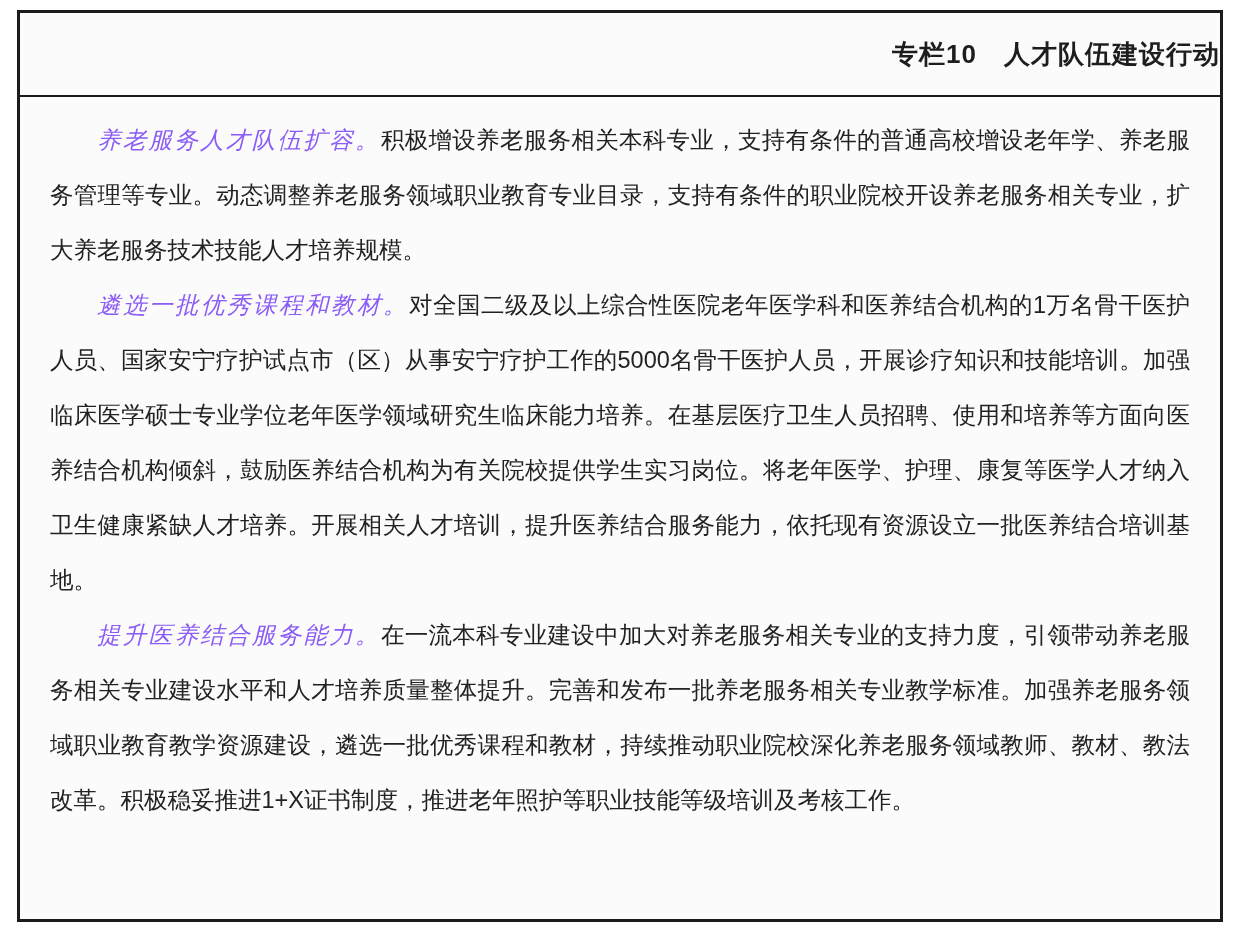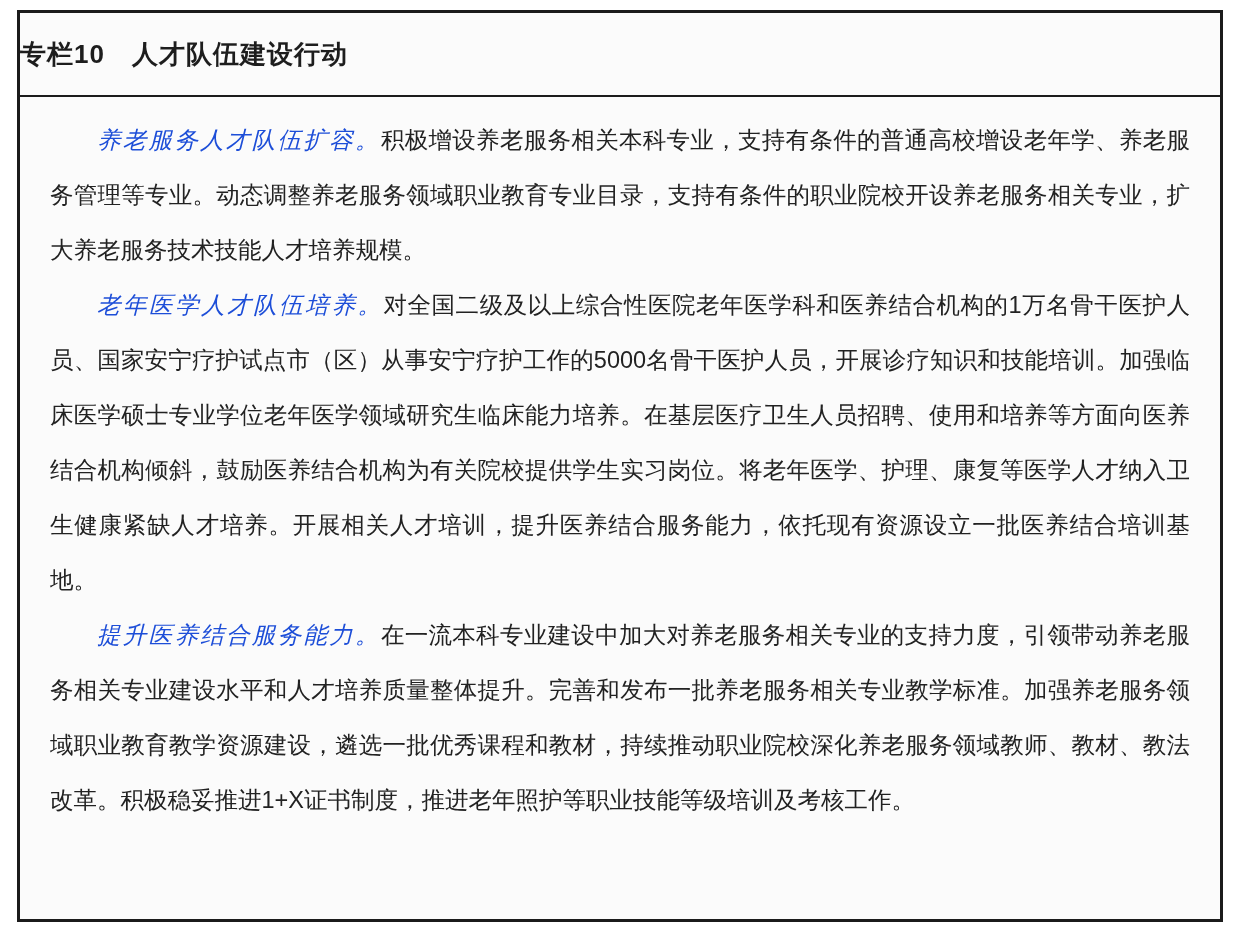--- a/index.html
+++ b/index.html
@@ -20,21 +20,21 @@
     height: 912px;
     background: #fbfbfb;
     border: 3px solid #1b1b1b;
   }
   .panel-header {
     box-sizing: border-box;
     height: 84px;
     border-bottom: 2px solid #1b1b1b;
     display: flex;
     align-items: center;
-    justify-content: flex-start;
+    justify-content: flex-end;
   }
   .panel-title {
     font-size: 26px;
     font-weight: bold;
     color: #1d1d1d;
     letter-spacing: 1px;
   }
   .panel-body {
     box-sizing: border-box;
     padding: 16px 30px 0 30px;
@@ -45,32 +45,32 @@
     font-size: 23.5px;
     line-height: 55px;
     text-align: justify;
     text-indent: 2em;
     color: #222222;
   }
   .para-lead {
     font-family: "DejaVu Serif", "Liberation Serif", serif;
     font-style: italic;
     letter-spacing: 2px;
-    color: #1d4ed8;
+    color: #8b5cf6;
   }
   .para-body {
     font-family: "Liberation Sans", "DejaVu Sans", sans-serif;
     font-style: normal;
   }
 </style>
 </head>
 <body>
 
 <div class="panel">
   <div class="panel-header">
     <div class="panel-title">专栏10　人才队伍建设行动</div>
   </div>
   <div class="panel-body">
     <p class="para"><span class="para-lead">养老服务人才队伍扩容。</span><span class="para-body">积极增设养老服务相关本科专业，支持有条件的普通高校增设老年学、养老服务管理等专业。动态调整养老服务领域职业教育专业目录，支持有条件的职业院校开设养老服务相关专业，扩大养老服务技术技能人才培养规模。</span></p>
-    <p class="para"><span class="para-lead">老年医学人才队伍培养。</span><span class="para-body">对全国二级及以上综合性医院老年医学科和医养结合机构的1万名骨干医护人员、国家安宁疗护试点市（区）从事安宁疗护工作的5000名骨干医护人员，开展诊疗知识和技能培训。加强临床医学硕士专业学位老年医学领域研究生临床能力培养。在基层医疗卫生人员招聘、使用和培养等方面向医养结合机构倾斜，鼓励医养结合机构为有关院校提供学生实习岗位。将老年医学、护理、康复等医学人才纳入卫生健康紧缺人才培养。开展相关人才培训，提升医养结合服务能力，依托现有资源设立一批医养结合培训基地。</span></p>
+    <p class="para"><span class="para-lead">遴选一批优秀课程和教材。</span><span class="para-body">对全国二级及以上综合性医院老年医学科和医养结合机构的1万名骨干医护人员、国家安宁疗护试点市（区）从事安宁疗护工作的5000名骨干医护人员，开展诊疗知识和技能培训。加强临床医学硕士专业学位老年医学领域研究生临床能力培养。在基层医疗卫生人员招聘、使用和培养等方面向医养结合机构倾斜，鼓励医养结合机构为有关院校提供学生实习岗位。将老年医学、护理、康复等医学人才纳入卫生健康紧缺人才培养。开展相关人才培训，提升医养结合服务能力，依托现有资源设立一批医养结合培训基地。</span></p>
     <p class="para"><span class="para-lead">提升医养结合服务能力。</span><span class="para-body">在一流本科专业建设中加大对养老服务相关专业的支持力度，引领带动养老服务相关专业建设水平和人才培养质量整体提升。完善和发布一批养老服务相关专业教学标准。加强养老服务领域职业教育教学资源建设，遴选一批优秀课程和教材，持续推动职业院校深化养老服务领域教师、教材、教法改革。积极稳妥推进1+X证书制度，推进老年照护等职业技能等级培训及考核工作。</span></p>
   </div>
 </div>
 
 </body></html>

